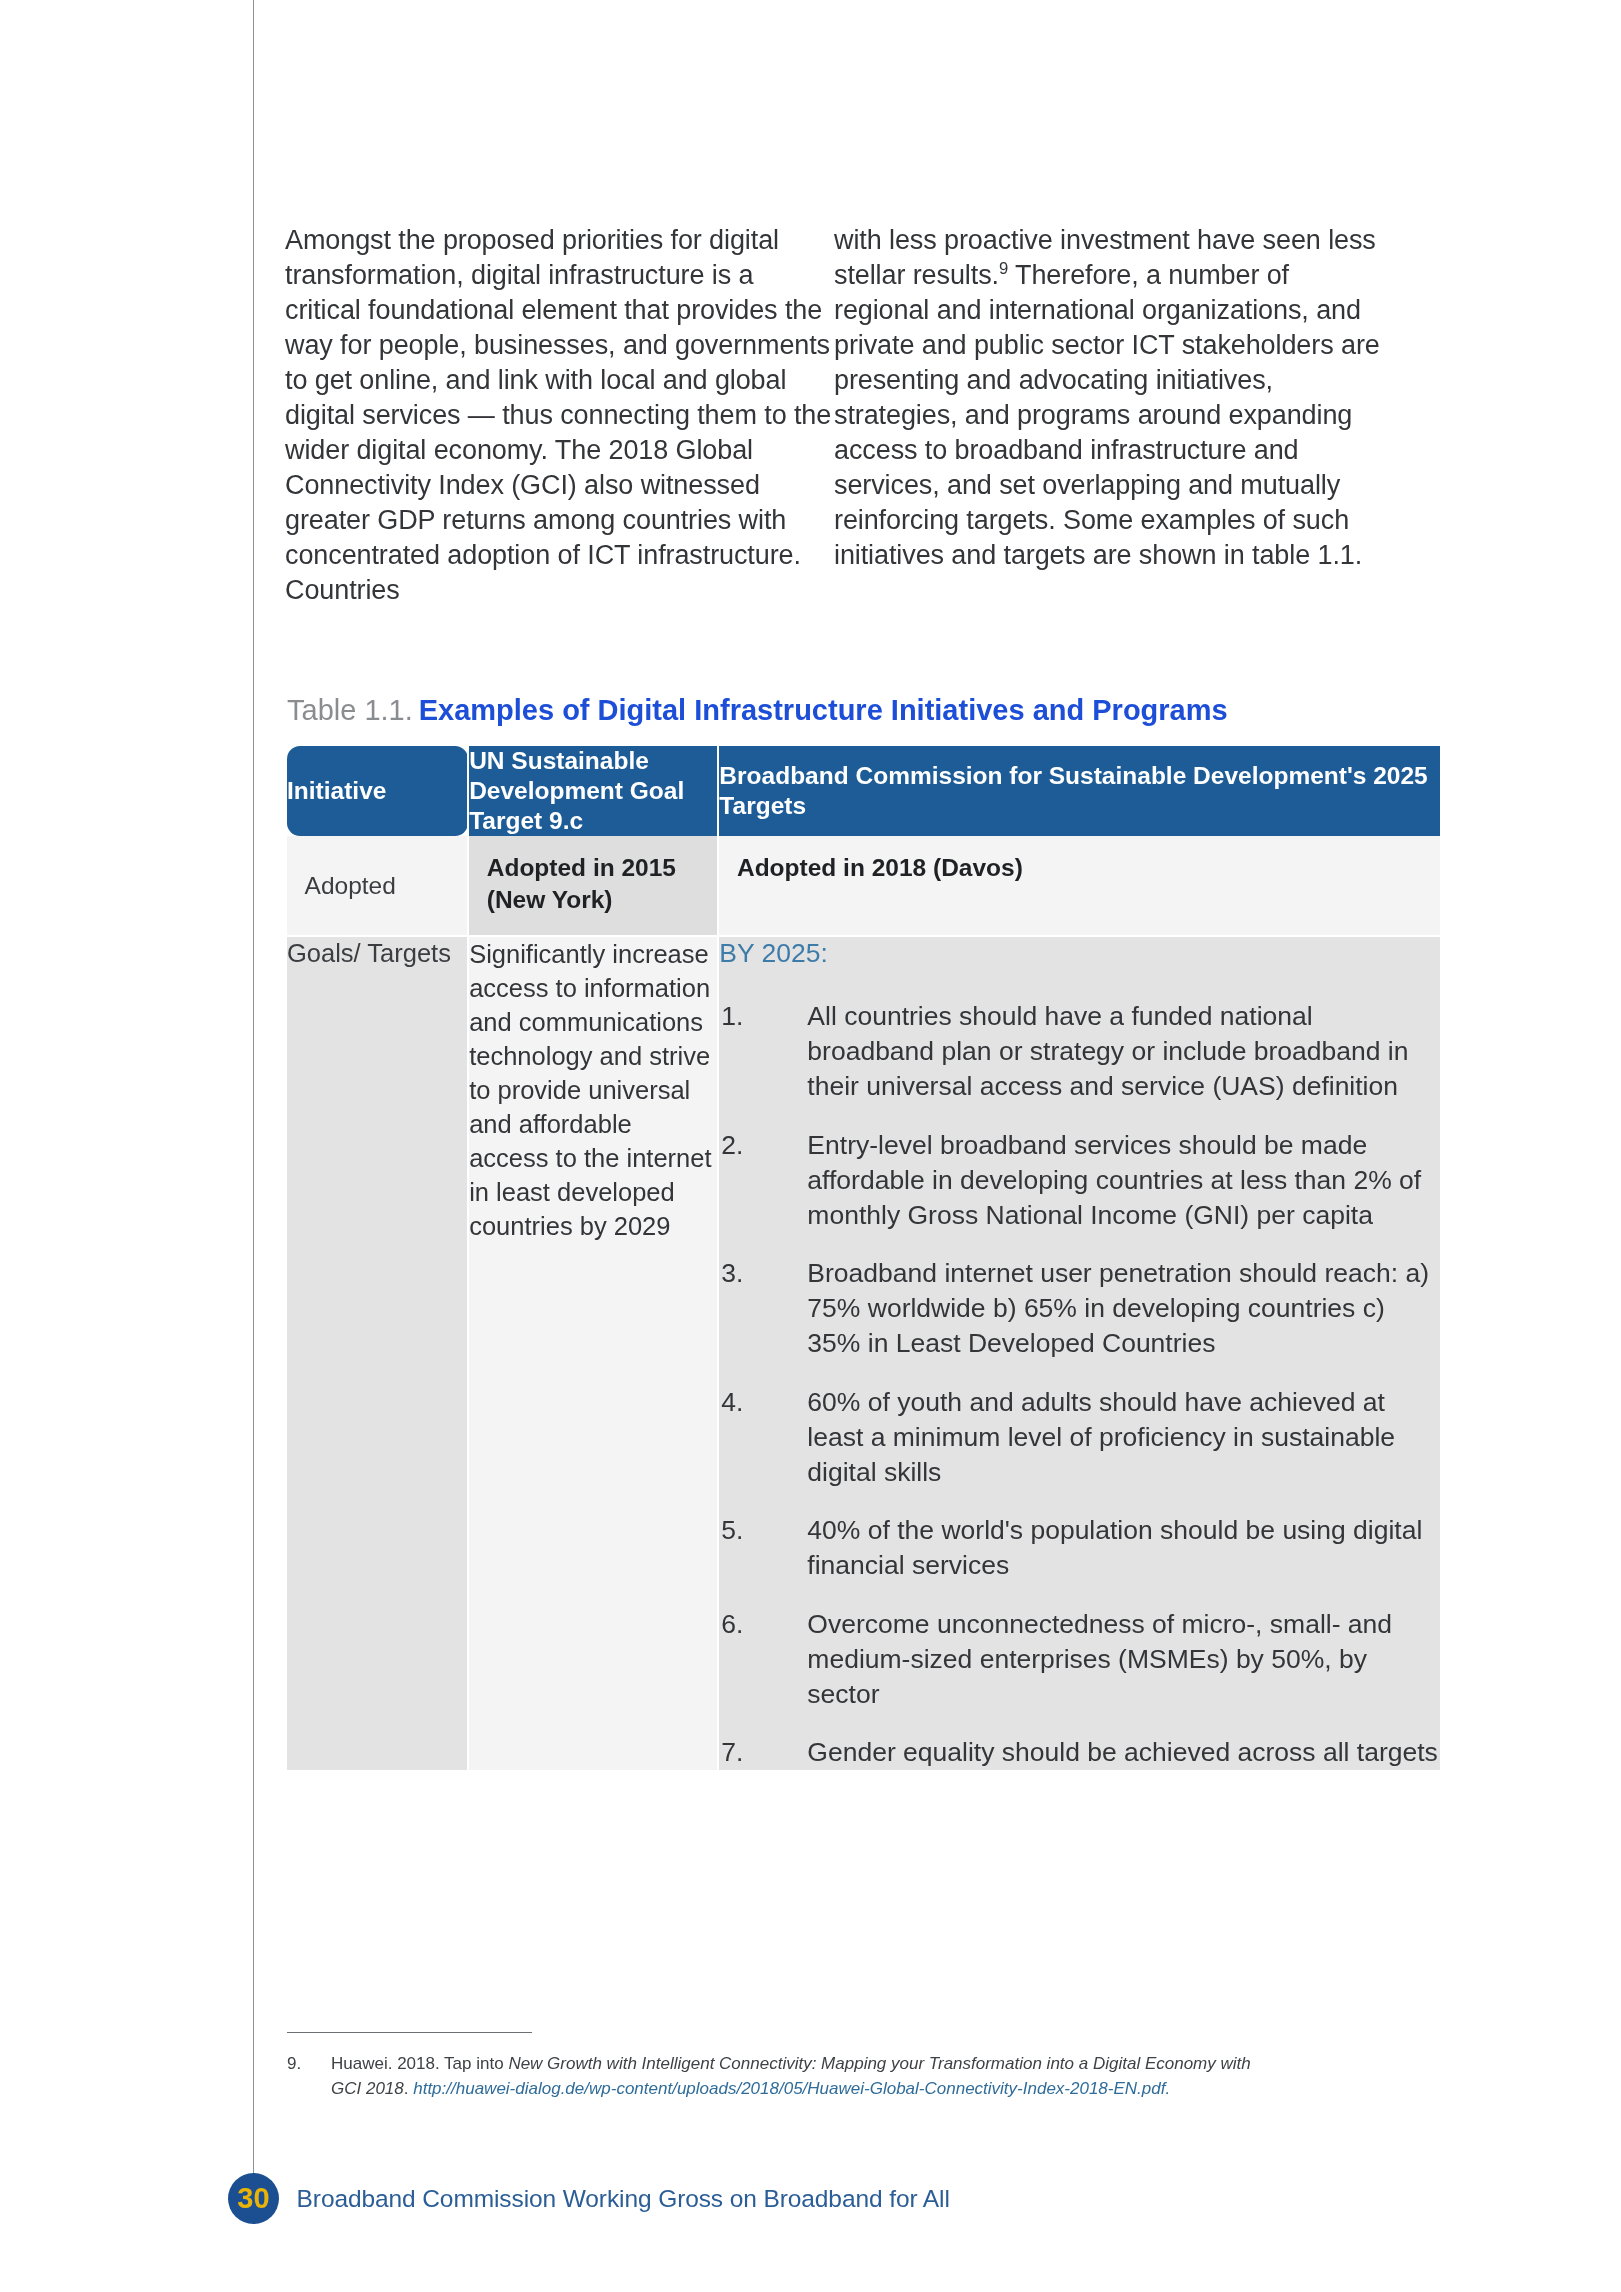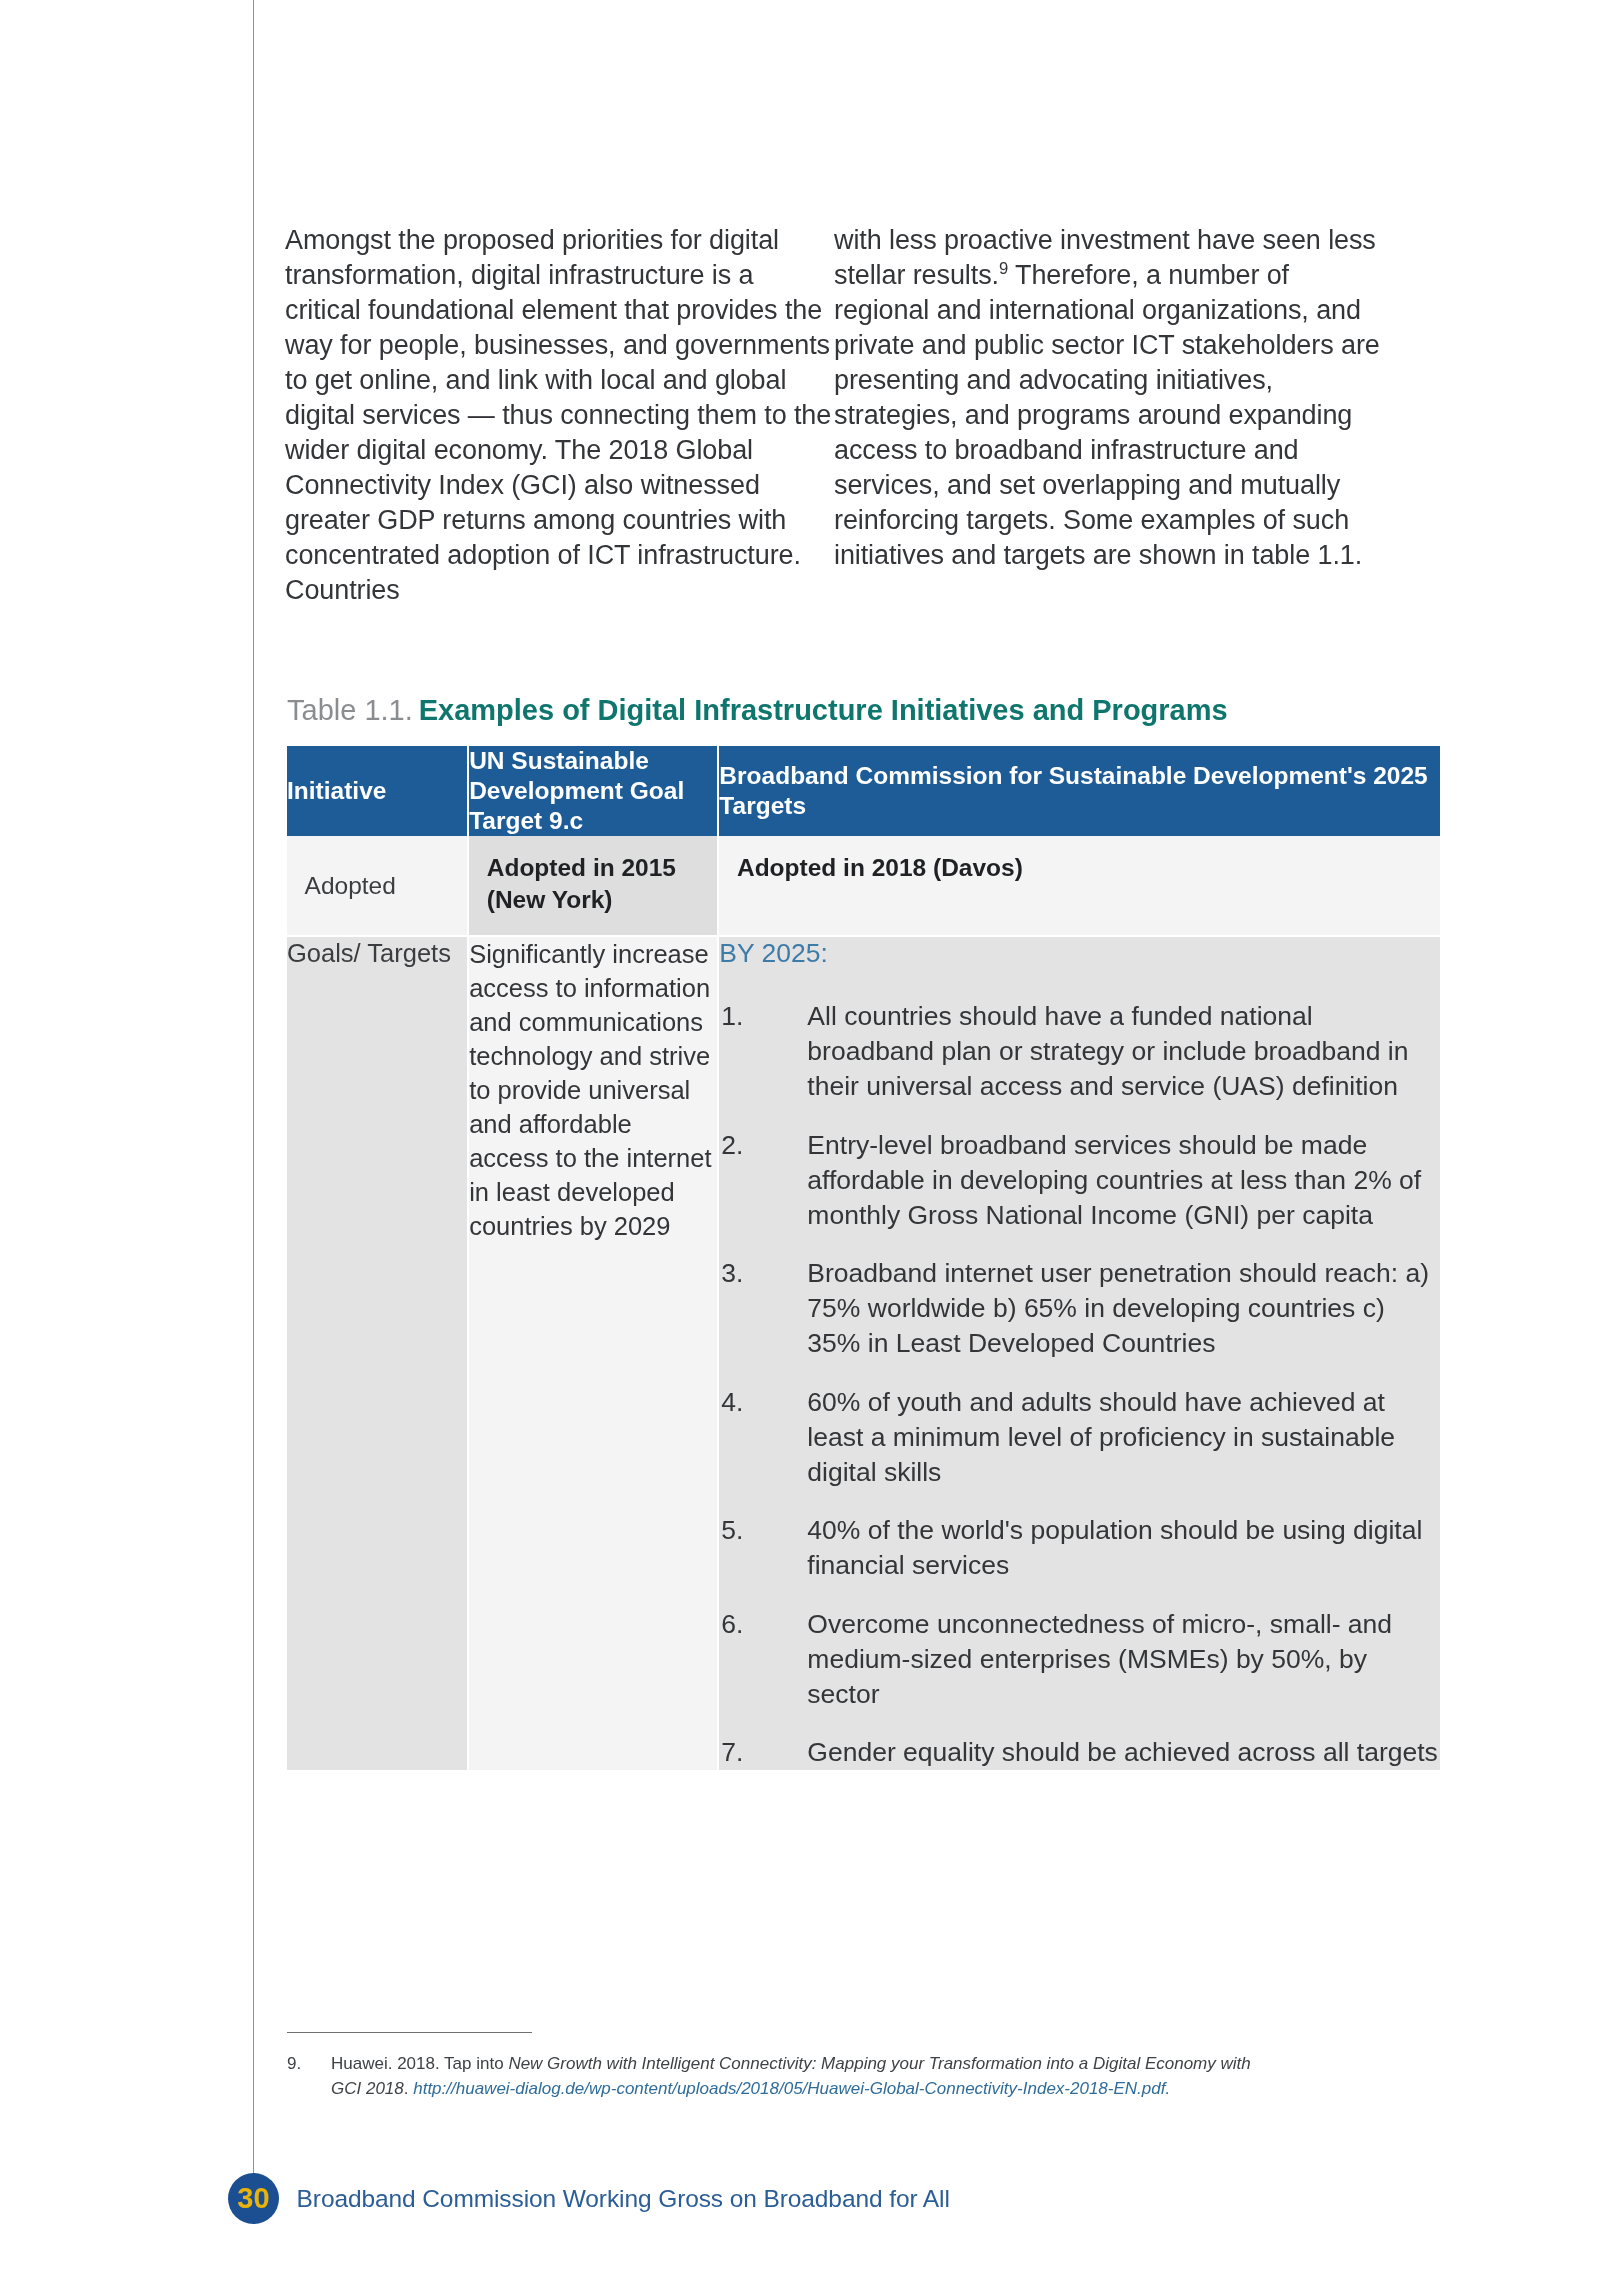--- a/index.html
+++ b/index.html
@@ -66,21 +66,21 @@
     top: 692px;
     font-size: 29px;
     line-height: 37px;
     white-space: nowrap;
   }
   .caption-label {
     color: #8a8d90;
     font-weight: 400;
   }
   .caption-title {
-    color: #0f766e;
+    color: #1d4ed8;
     font-weight: 700;
     margin-left: 5.9px;
   }
 
   
   .tbl {
     position: absolute;
     left: 2px;
     top: 746px;
     width: 1153px;
@@ -103,20 +103,21 @@
     line-height: 30px;
     padding: 15.7px 17.6px 17.6px 17.6px;
     text-align: left;
     border-right: 2.9px solid #ffffff;
   }
   thead th:last-child { border-right: none; }
   thead th.hdr-initiative {
     vertical-align: middle;
     padding-top: 0;
     padding-bottom: 0;
+    border-radius: 13px;
   }
   thead th.hdr-bbc {
     vertical-align: middle;
   }
 
   .row-adopted td {
     font-size: 24.5px;
     line-height: 32px;
     padding: 15.7px 17.6px 19.6px 17.6px;
     border-right: 2.9px solid #ffffff;

